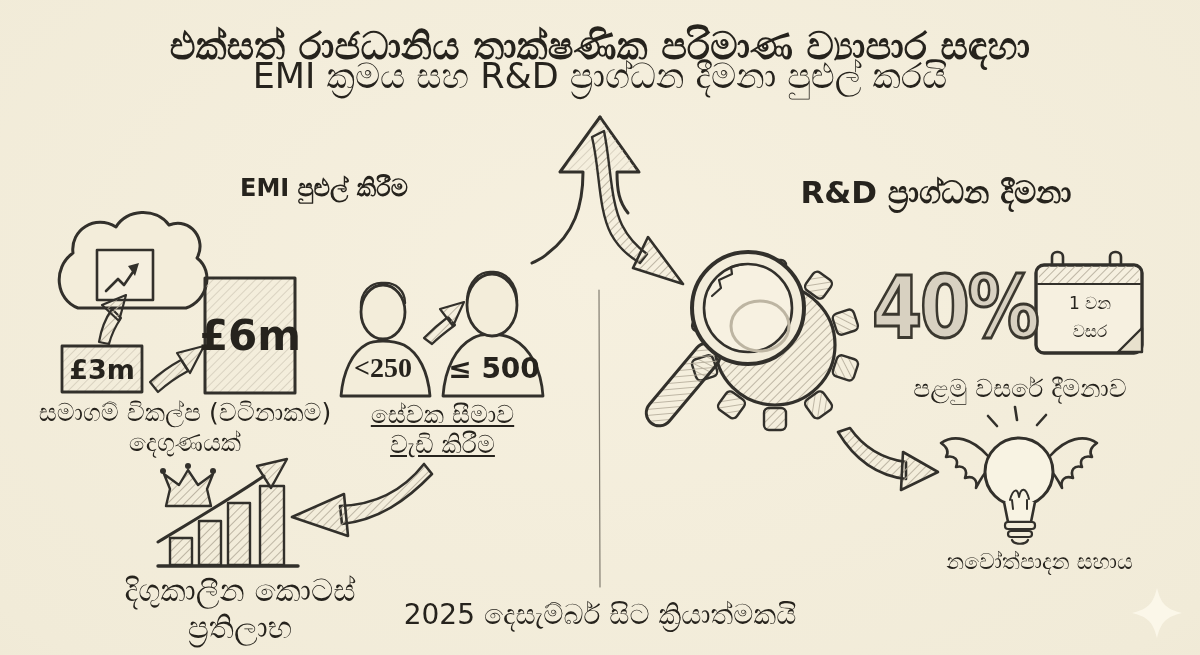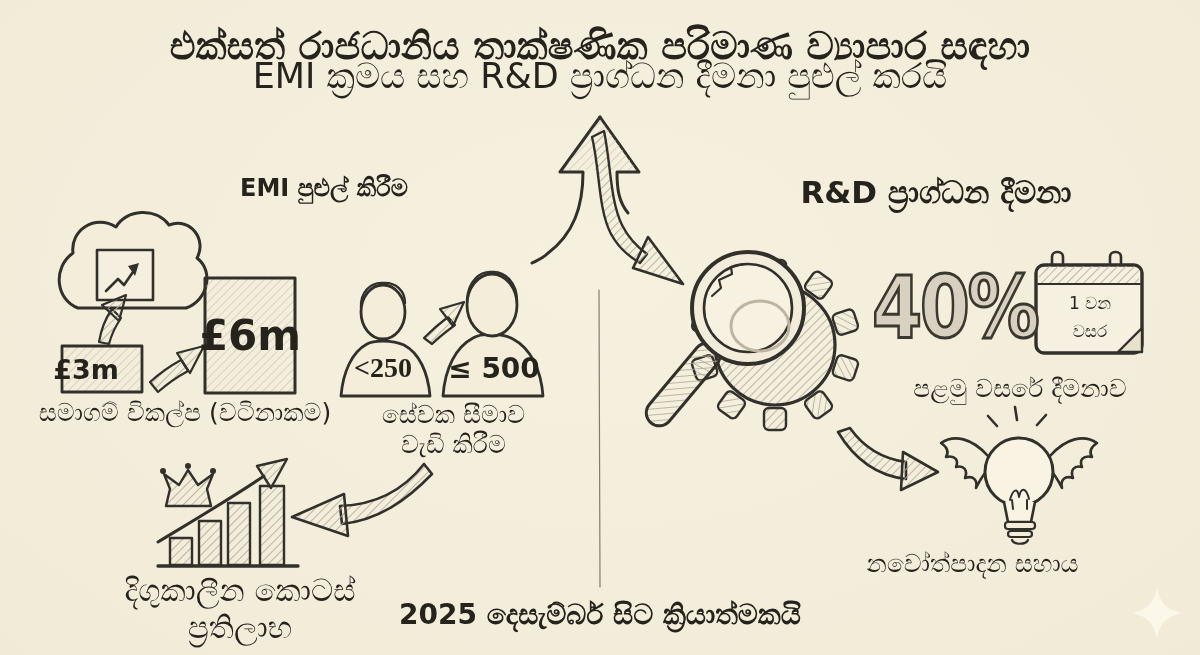--- a/index.html
+++ b/index.html
@@ -7,38 +7,38 @@
     position:relative;width:1200px;height:655px;overflow:hidden;
     background:radial-gradient(120% 140% at 50% 42%, #f6f0df 0%, #f1ebd8 55%, #e8e0ca 100%);
     font-family:"DejaVu Sans","Liberation Sans",sans-serif;
     color:#26231d;
   }
   .t{position:absolute;text-align:center;color:#26231d;}
   .title1{left:150px;top:24px;width:900px;font-size:38px;font-weight:700;letter-spacing:.2px;}
   .title2{left:200px;top:56px;width:800px;font-size:35px;font-weight:400;}
   .h-left{left:154px;top:174px;width:340px;font-size:24px;font-weight:700;}
   .h-right{left:746px;top:174px;width:380px;font-size:31px;font-weight:700;}
-  .v3m{left:46px;top:346px;width:80px;height:46px;display:flex;align-items:center;justify-content:center;font-size:27px;font-weight:700;}
+  .v3m{left:62px;top:346px;width:80px;height:46px;display:flex;align-items:center;justify-content:center;font-size:27px;font-weight:700;}
   .v6m{left:205px;top:278px;width:90px;height:115px;display:flex;align-items:center;justify-content:center;font-size:42px;font-weight:700;}
   .p250{left:340px;top:352px;width:86px;font-size:28px;font-weight:700;font-family:Liberation Serif, serif;}
   .p500{left:448px;top:352px;width:92px;font-size:28px;font-weight:700;}
   .cap{font-size:25px;line-height:30px;text-align:center;}
   .cap1{left:30px;top:398px;width:310px;}
-  .cap2{left:356px;top:400px;width:195px;}
+  .cap2{left:345px;top:400px;width:195px;text-decoration:underline;}
   .cap3{left:80px;top:572px;width:320px;font-size:31px;}
   .cap4{left:900px;top:374px;width:240px;font-size:25px;}
-  .cap5{left:860px;top:549px;width:225px;font-size:25px;}
+  .cap5{left:927px;top:549px;width:225px;font-size:22px;}
   .pct{
     left:872px;top:252px;width:200px;height:110px;display:flex;align-items:center;
     font-size:86px;font-weight:700;letter-spacing:-3px;
     color:#d8d1c1;-webkit-text-stroke:3px #3b382f;
     transform:scaleX(.84);transform-origin:left center;
   }
   .caltxt{left:1042px;top:289px;width:96px;font-size:17px;line-height:28px;font-weight:400;}
-  .footer{left:350px;top:598px;width:500px;font-size:28px;font-weight:700;}
+  .footer{left:350px;top:598px;width:500px;font-size:28px;font-weight:400;}
   svg.art{position:absolute;left:0;top:0;}
 </style>
 </head>
 <body>
 
 <div class="stage">
 
   <svg class="art" width="1200" height="655" viewBox="0 0 1200 655">
     <defs>
       <pattern id="hatch" width="6" height="6" patternUnits="userSpaceOnUse" patternTransform="rotate(45)">
@@ -207,20 +207,21 @@
   <div class="t title2">EMI ක්‍රමය සහ R&amp;D ප්‍රාග්ධන දීමනා පුළුල් කරයි</div>
 
   <div class="t h-left">EMI පුළුල් කිරීම</div>
   <div class="t h-right">R&amp;D ප්‍රාග්ධන දීමනා</div>
 
   <div class="t v3m">£3m</div>
   <div class="t v6m">£6m</div>
 
   <div class="t cap cap1">
     <div>සමාගම් විකල්ප (වටිනාකම)</div>
+    <div>දෙගුණයක්</div>
   </div>
 
   <div class="t p250">&lt;250</div>
   <div class="t p500">≤ 500</div>
 
   <div class="t cap cap2">
     <div>සේවක සීමාව</div>
     <div>වැඩි කිරීම</div>
   </div>
 

